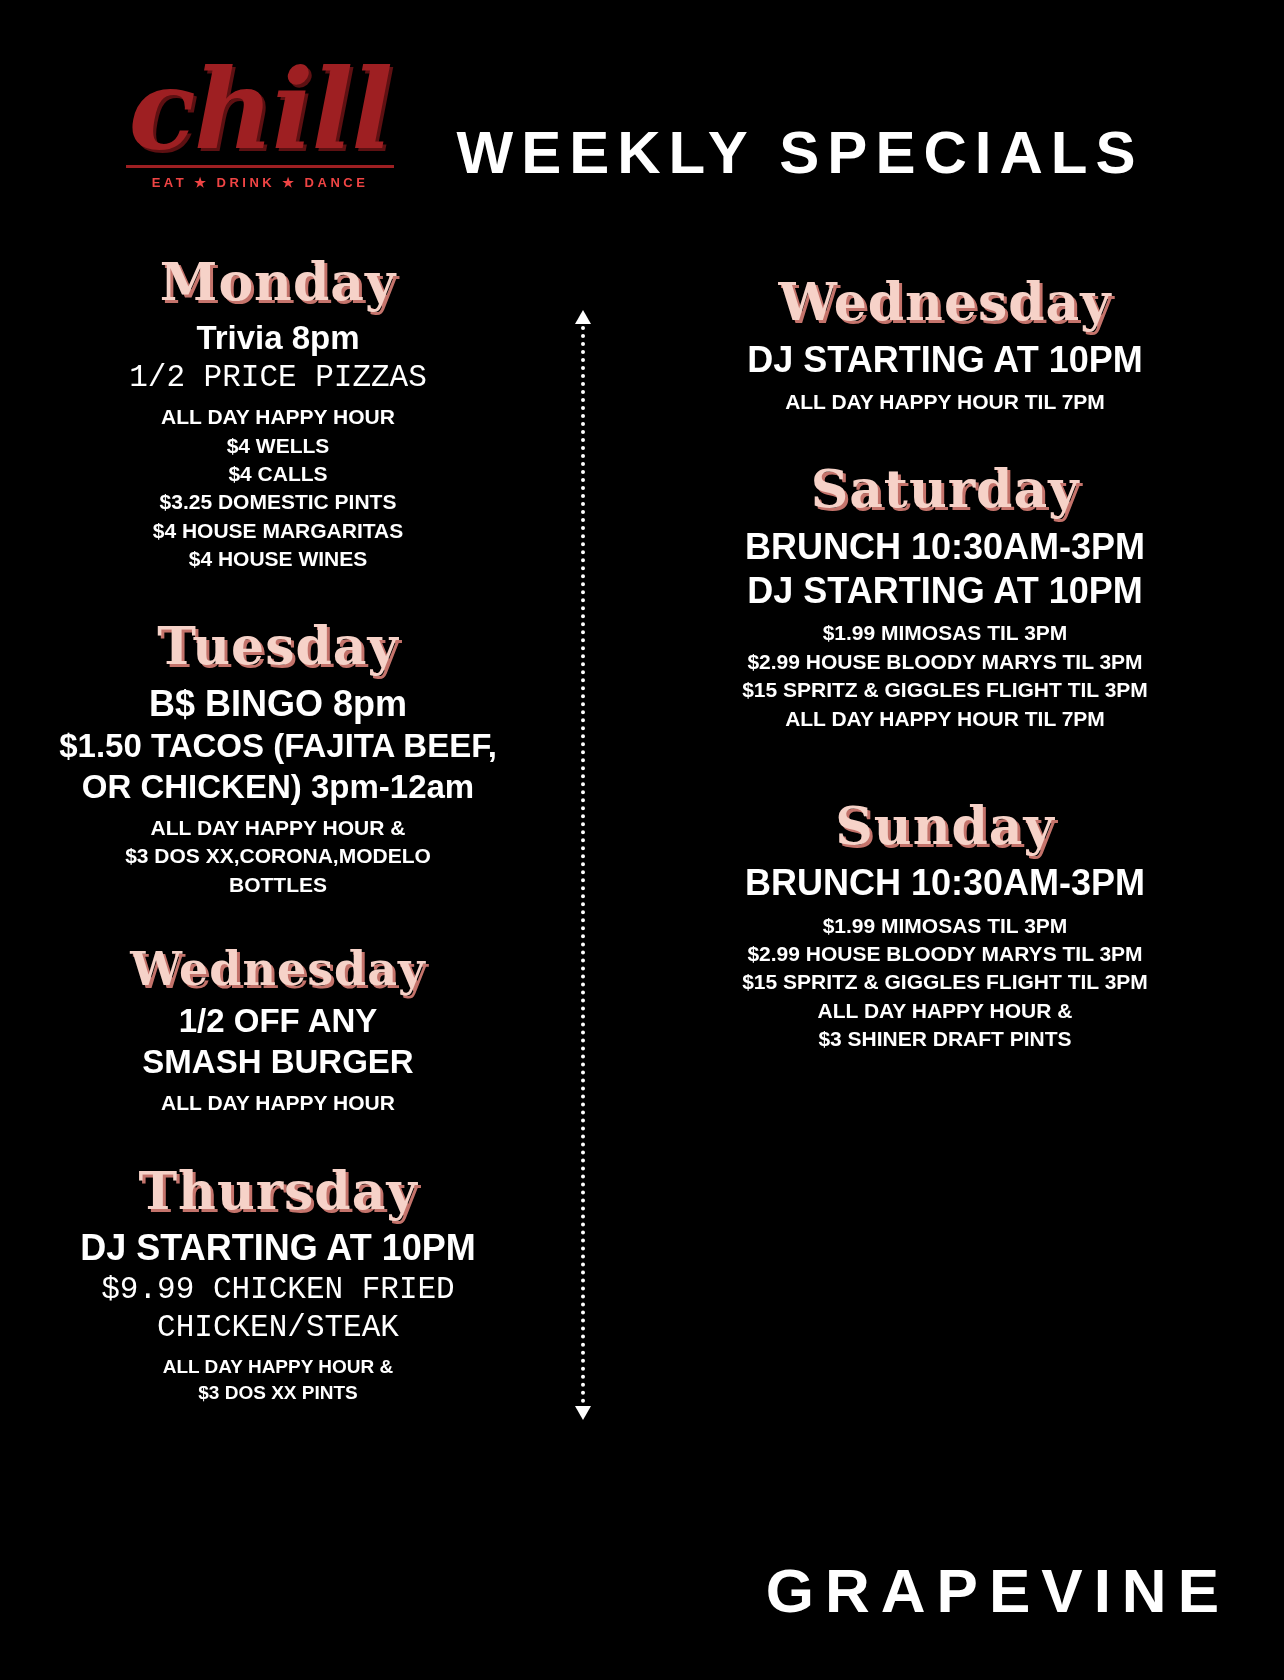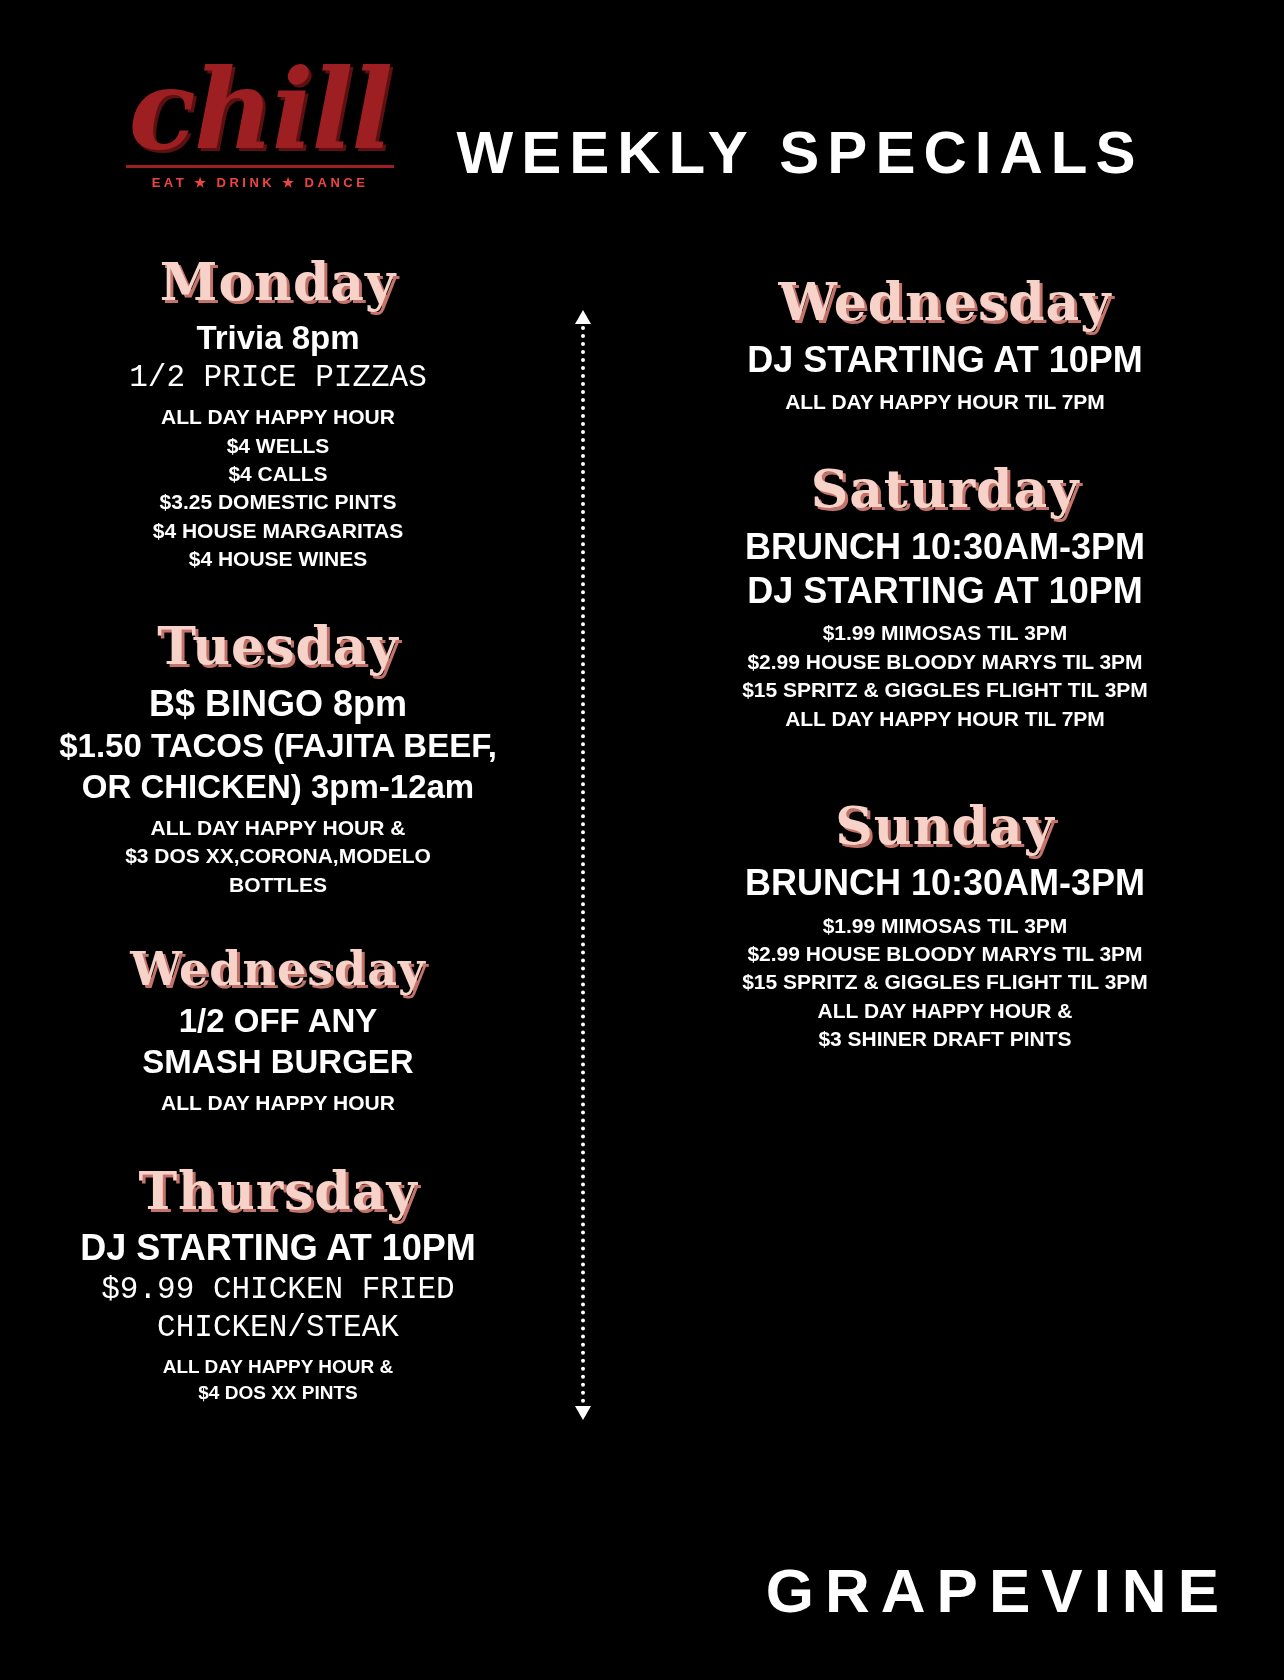--- a/index.html
+++ b/index.html
@@ -221,21 +221,21 @@
 
     <div class="spacer-20"></div>
 
     <div class="day">
       <div class="day-name">Thursday</div>
       <div class="headline big">DJ STARTING AT 10PM</div>
       <div class="headline thin">$9.99 CHICKEN FRIED</div>
       <div class="headline thin">CHICKEN/STEAK</div>
       <div class="sub-group">
         <div class="subline small">ALL DAY HAPPY HOUR &amp;</div>
-        <div class="subline small">$4 DOS XX PINTS</div>
+        <div class="subline small">$3 DOS XX PINTS</div>
       </div>
     </div>
 
   </div>
 
   <div class="col col-right">
 
     <div class="spacer-20"></div>
 
     <div class="day">

